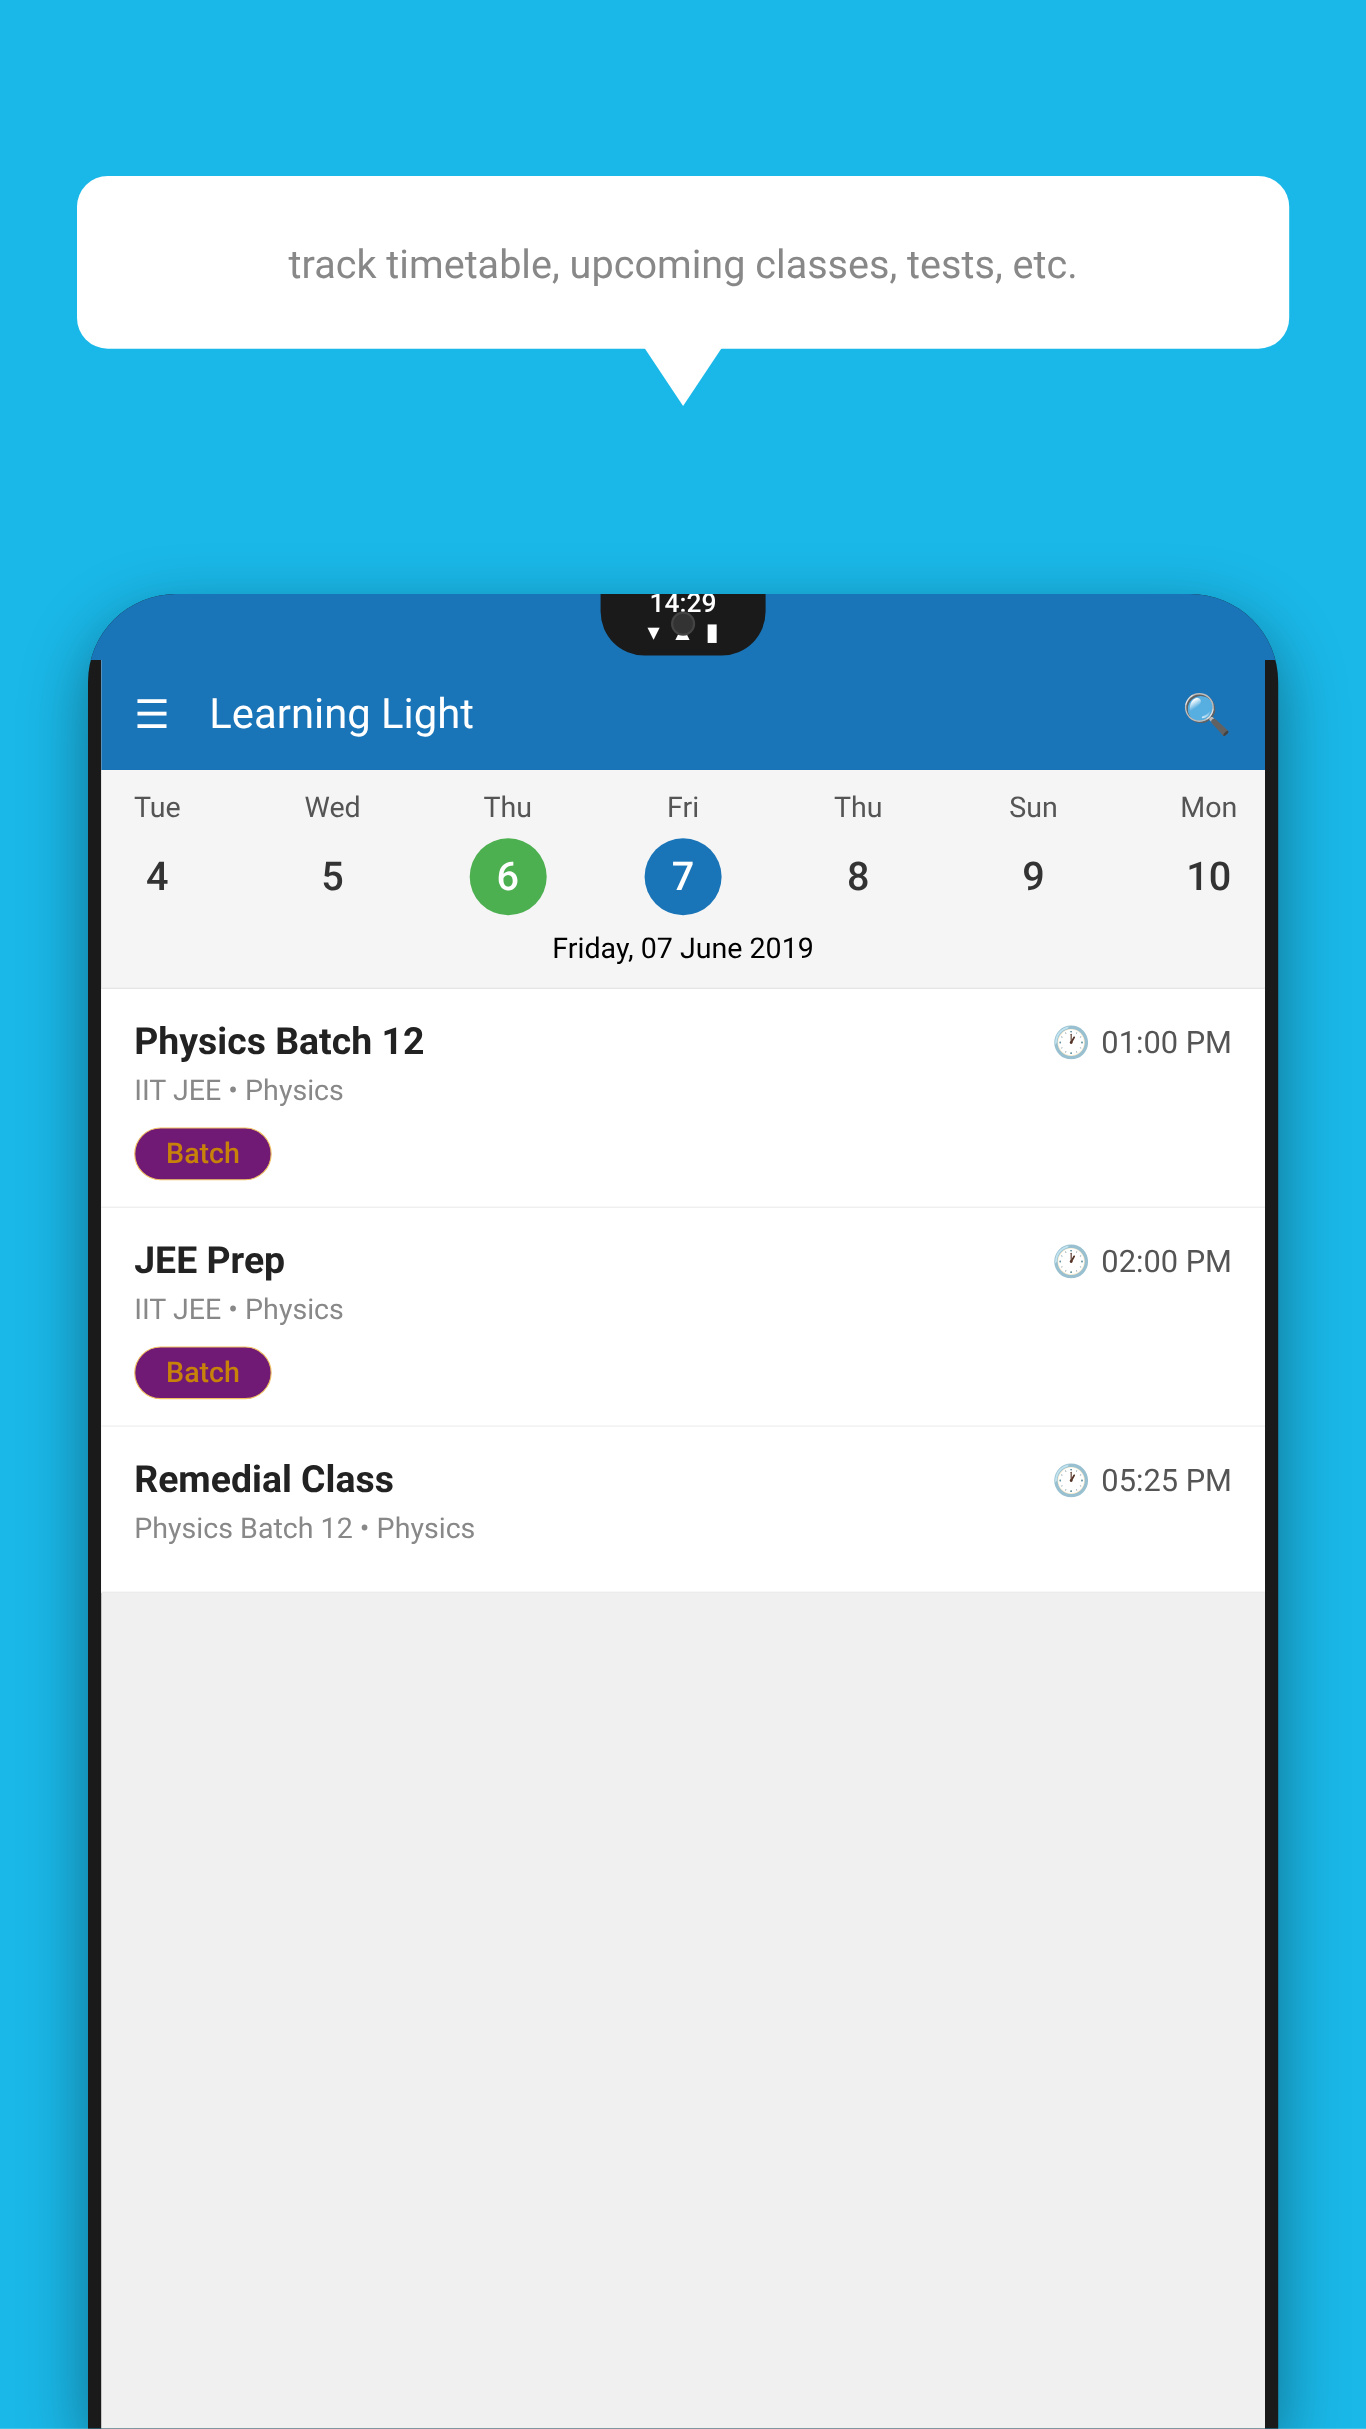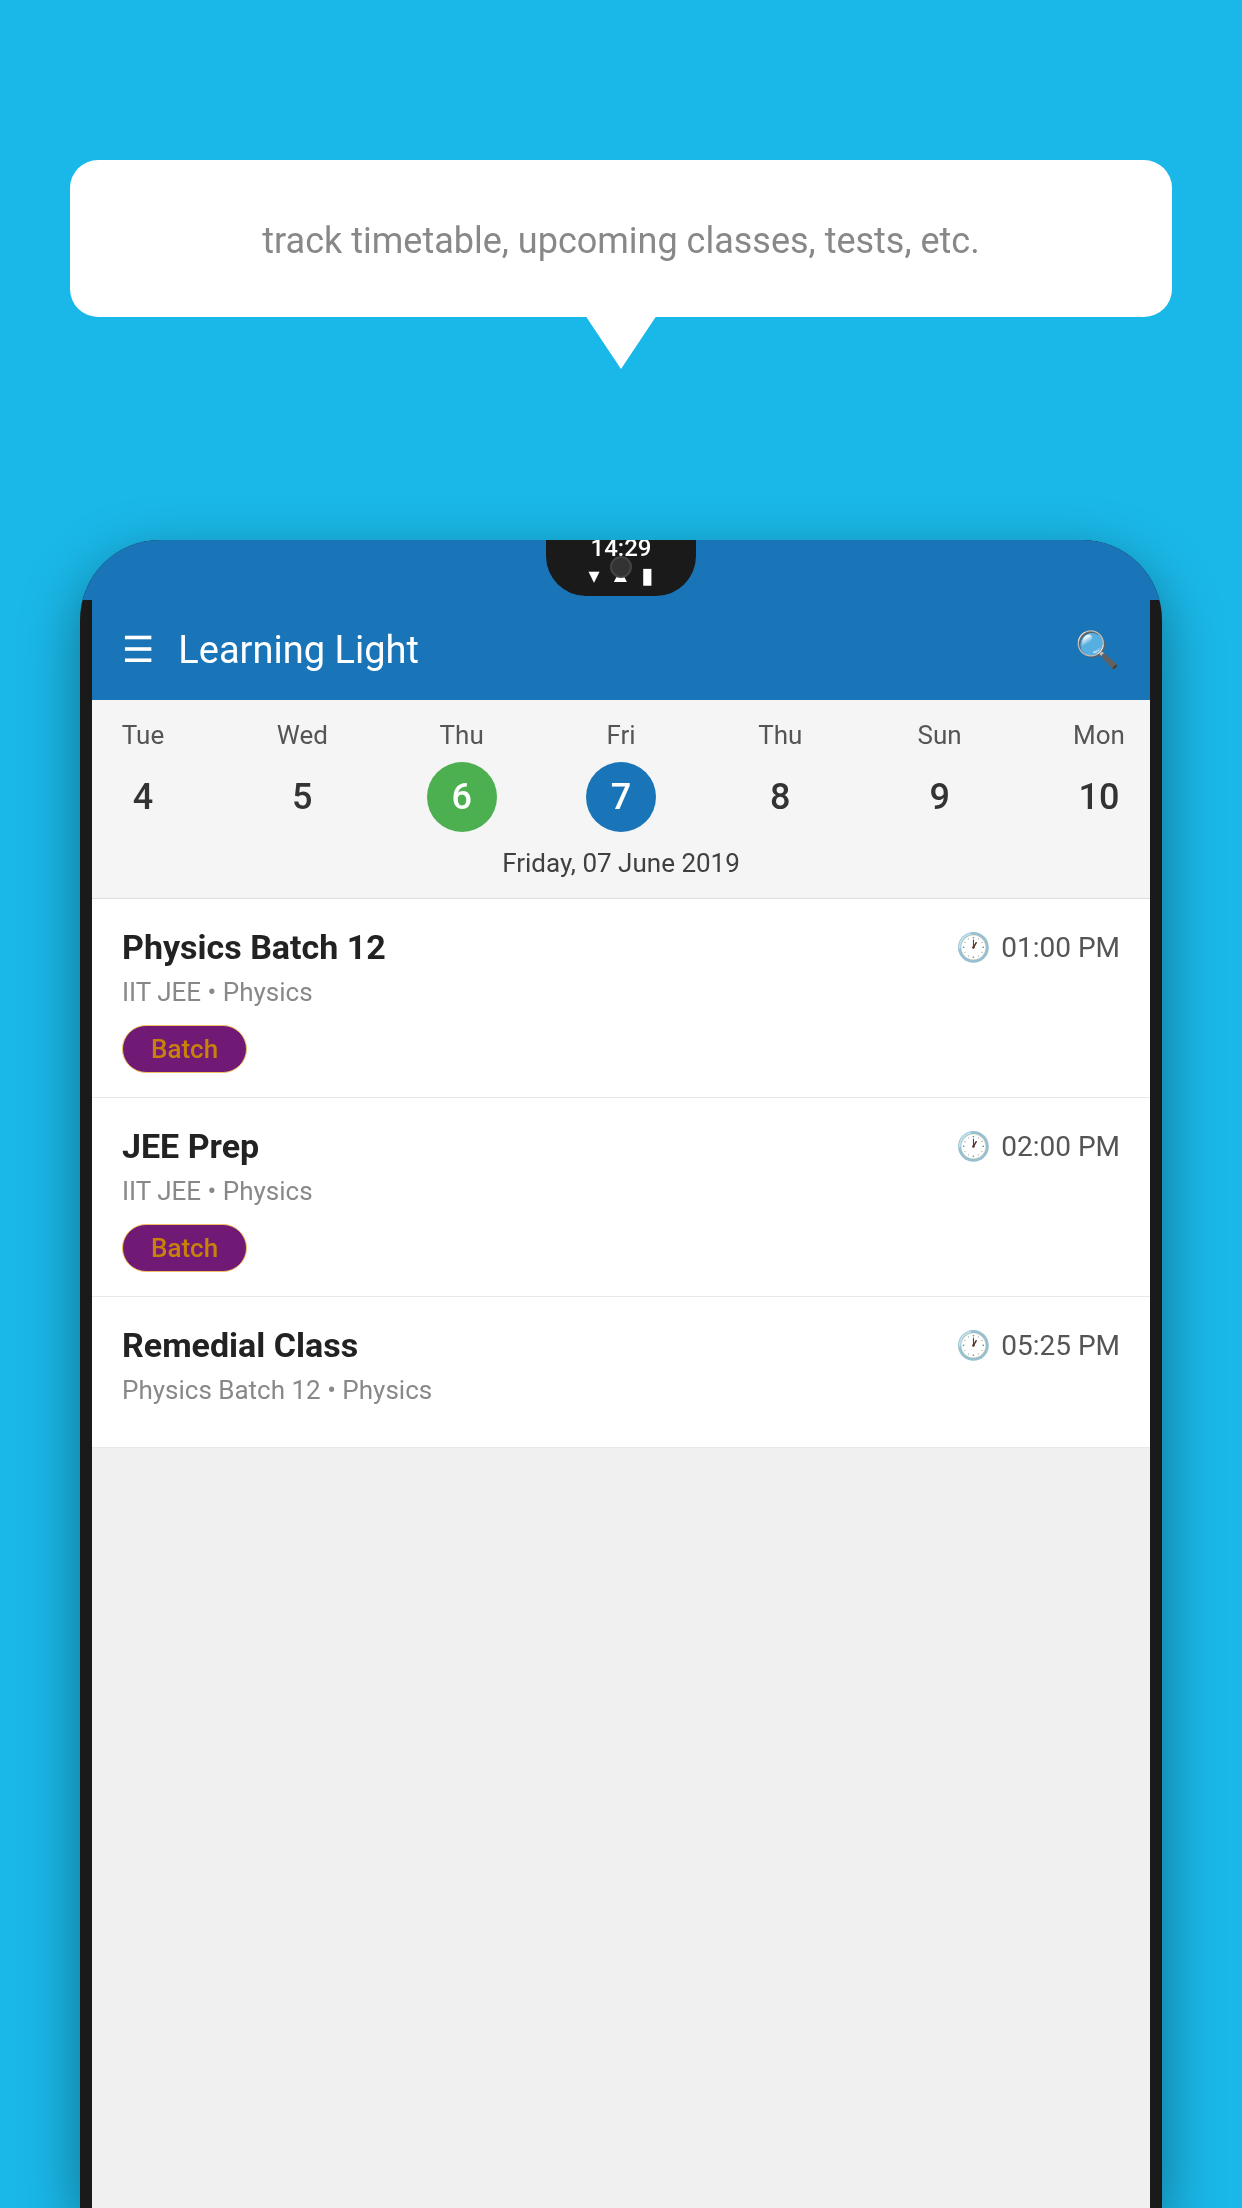--- a/index.html
+++ b/index.html
@@ -137,21 +137,21 @@
     .hamburger-icon {
       color: white;
       font-size: 36px;
       line-height: 1;
     }
     .app-title {
       color: white;
       font-size: 38px;
       font-weight: 400;
       flex: 1;
-      margin-left: 24px;
+      margin-left: 36px;
     }
     .search-icon {
       color: white;
       font-size: 36px;
     }
 
     
     .calendar-area {
       background: #f5f5f5;
       padding: 20px 0 0;
@@ -187,21 +187,21 @@
       background: #4caf50;
       color: white;
     }
     .day-num.selected {
       background: #1a75b8;
       color: white;
     }
     .selected-date-label {
       text-align: center;
       font-size: 26px;
-      color: #404040;
+      color: #000000;
       padding: 16px 0 20px;
       border-bottom: 1px solid #ddd;
     }
 
     
     .schedule-list {
       background: white;
     }
     .schedule-item {
       background: white;

